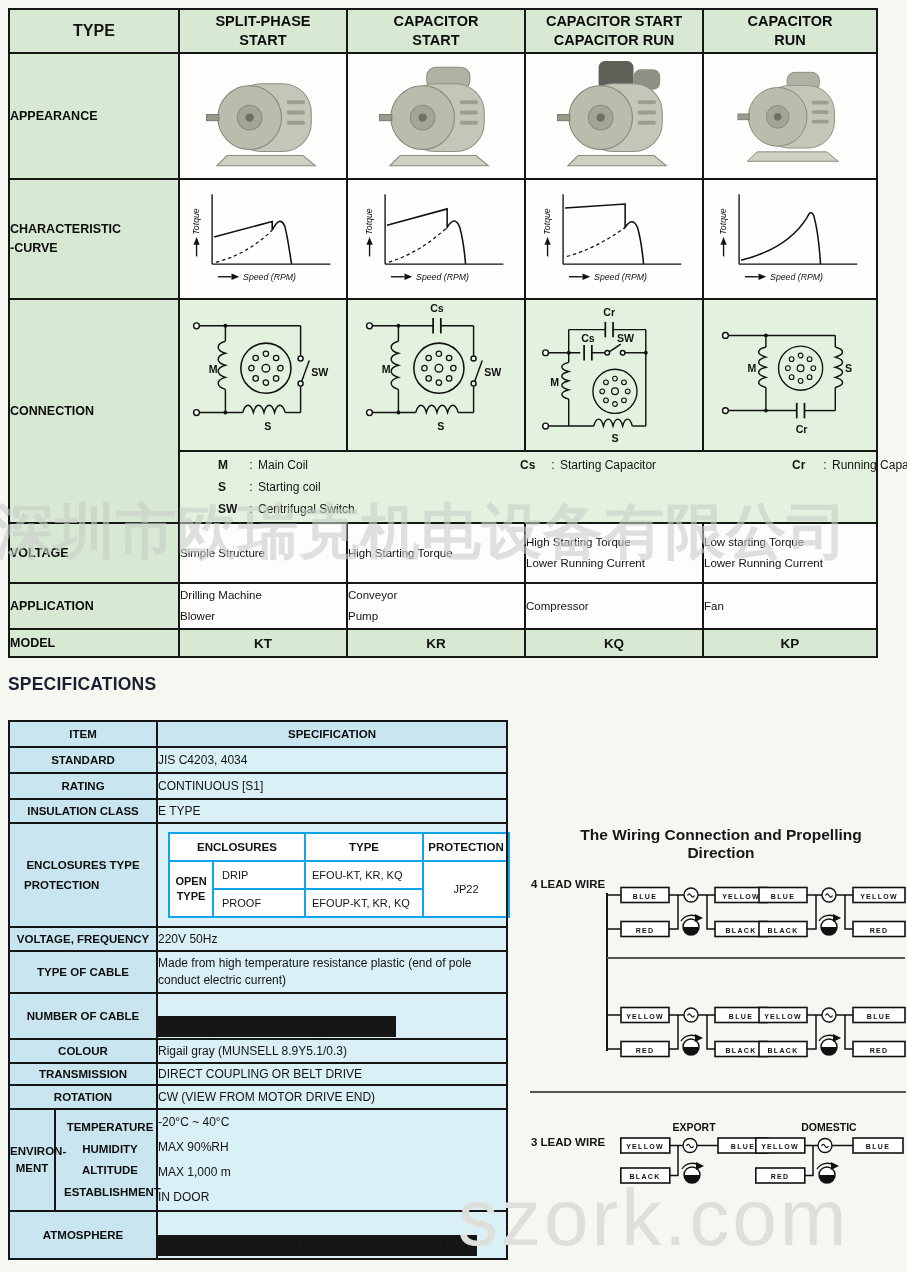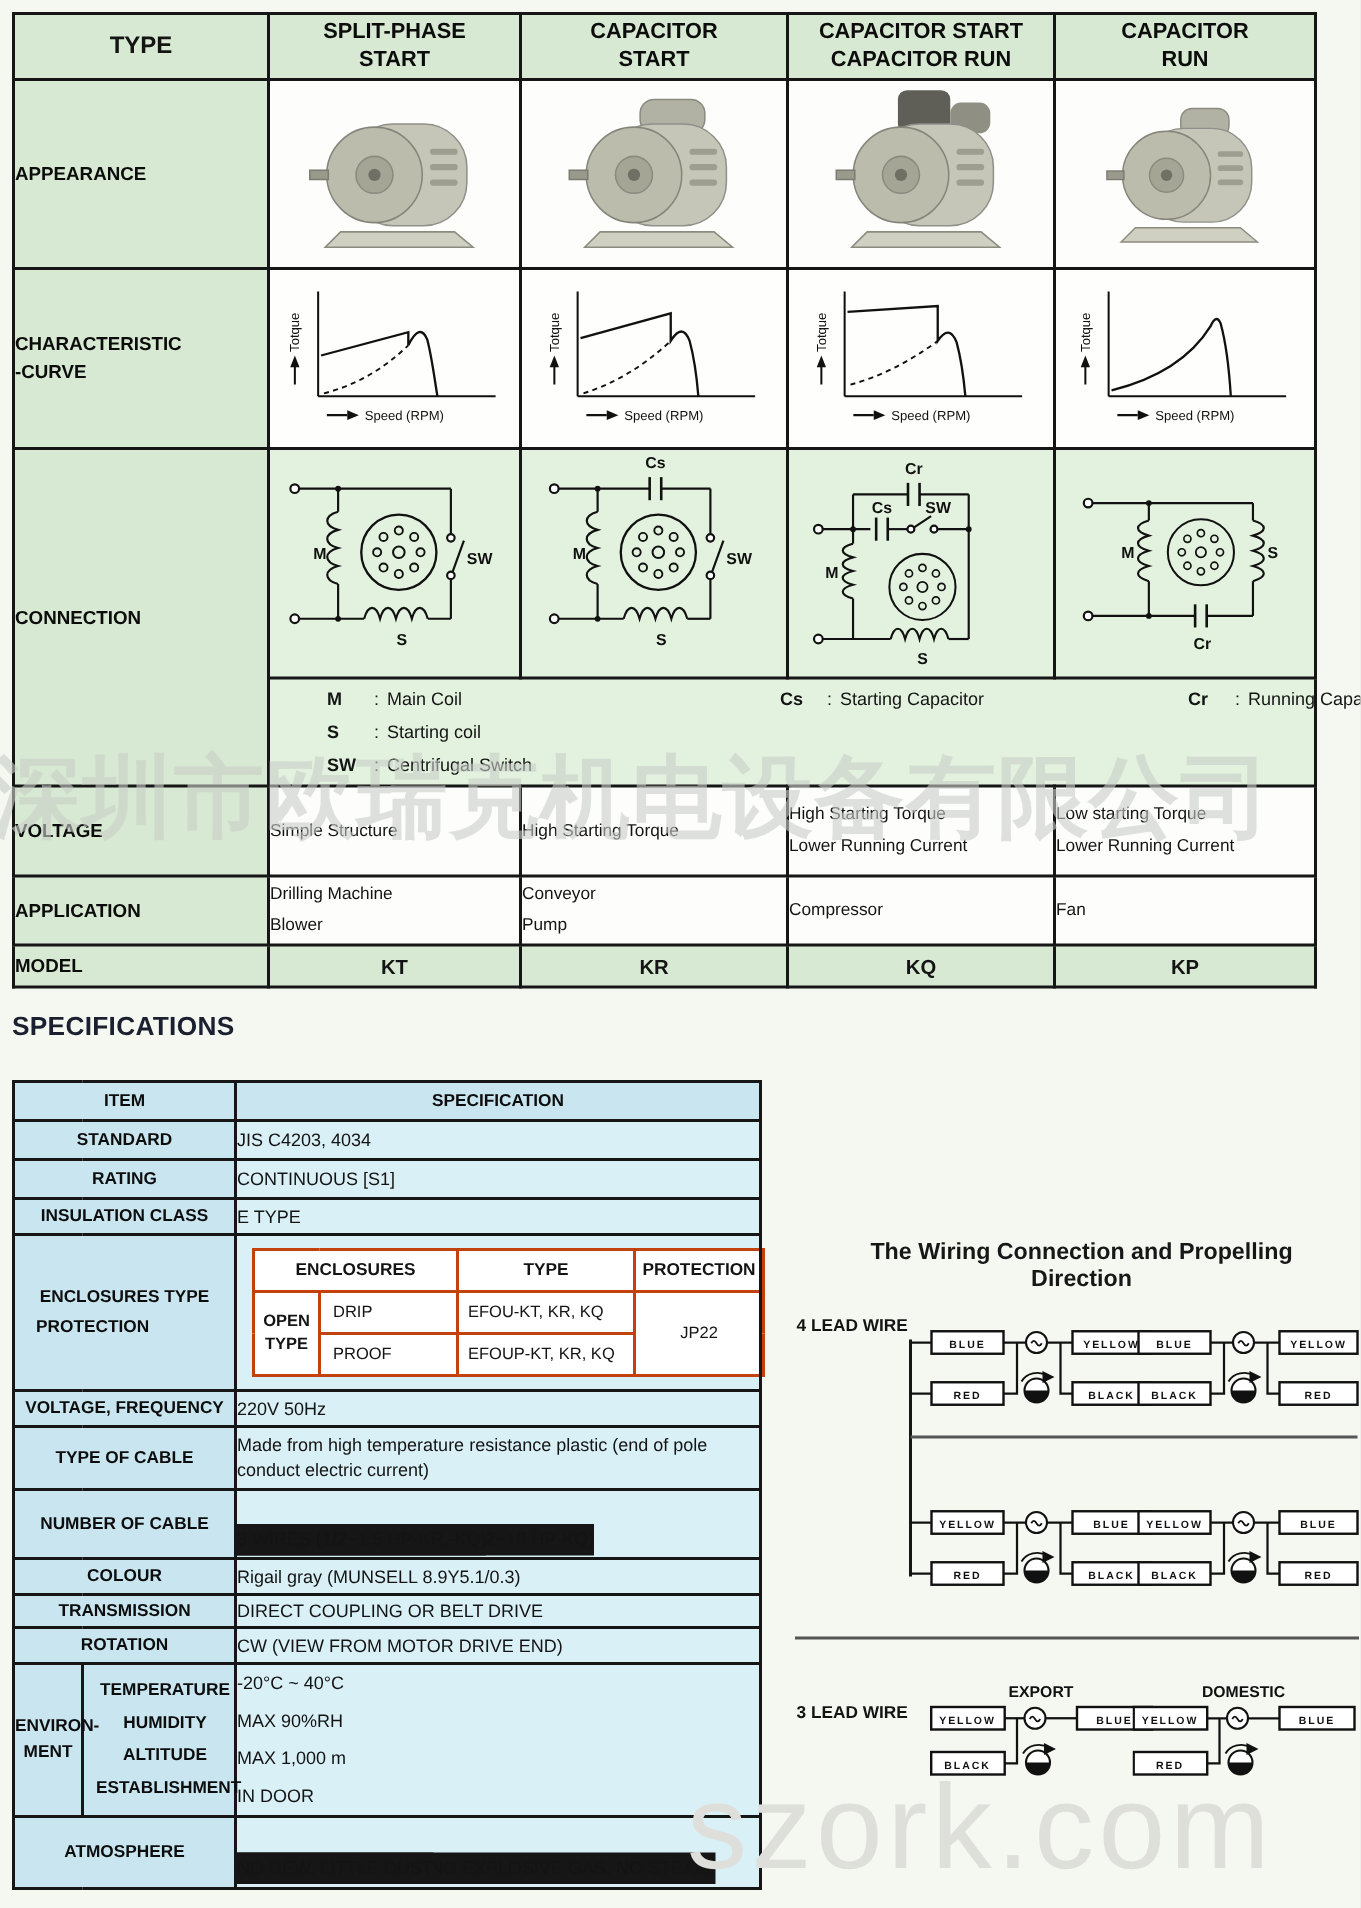--- a/index.html
+++ b/index.html
@@ -9,42 +9,42 @@
   
   .type-table{position:absolute;left:8px;top:8px;width:868px;background:#fff;}
   .type-table td,.type-table th{border:2.4px solid #161616;padding:0;vertical-align:middle;}
   .gcell{background:#d7e9d2;}
   .glight{background:#e3f2de;}
   .hcell{font-weight:bold;font-size:14.5px;line-height:19px;text-align:center;color:#0c0c0c;}
   .type-h{font-size:16px;font-weight:bold;text-align:center;}
   .rowlbl{font-weight:bold;font-size:12.5px;padding-left:13px;text-align:left;color:#0c0c0c;}
   .rowlbl div{line-height:19px;}
   .photocell{background:#fdfdfb;text-align:center;}
-  .curvecell{background:#fefefc;text-align:center;}
+  .curvecell{background:#fefefc;text-align:center;font-style:italic;}
   .conncell{background:#e3f2de;text-align:center;}
   .featcell,.appcell{background:#fdfdfb;font-size:11.5px;padding:7px 0 0 13px;vertical-align:top;}
   .featcell div,.appcell div{line-height:21px;}
   .modelcell{background:#d7e9d2;font-weight:bold;font-size:13.5px;text-align:center;}
   .legendwrap{position:relative;height:70px;font-size:12px;}
   .lgline{position:absolute;white-space:nowrap;}
   .lgsym{display:inline-block;min-width:26px;font-weight:600;}
   .lgcolon{display:inline-block;width:14px;text-align:center;}
   svg text{font-family:"Liberation Sans", sans-serif;}
   .clab{font-size:11px;font-weight:bold;fill:#111;}
   .axlab{font-size:9px;fill:#111;}
   
   .spec-head{position:absolute;left:8px;top:674px;font-size:17.5px;font-weight:bold;
              letter-spacing:.2px;color:#1a2030;}
   .spec-table{position:absolute;left:8px;top:720px;width:500px;}
   .spec-table td{border:2.2px solid #161616;padding:0;vertical-align:middle;}
   .slbl{background:#c9e6f0;font-weight:bold;font-size:11.5px;text-align:center;color:#0d0d0d;}
   .sval{background:#d9f0f6;font-size:12px;padding-left:12px;text-align:left;}
   .sval .vline{line-height:21px;}
   .enc{margin:8px 10px;width:340px;background:#fff;}
-  .enc td{border:2px solid #c2410c;font-size:11px;text-align:center;height:26px;background:#fff;}
+  .enc td{border:2px solid #0ea5e9;font-size:11px;text-align:center;height:26px;background:#fff;}
   .enc .enchead{font-weight:bold;font-size:11.5px;}
   .enc .opencell div{line-height:15px;font-weight:600;}
   .envl div{line-height:17px;}
   .subl{text-align:center;padding-left:8px !important;margin-left:31px;}
   .subl div{line-height:21.5px;}
   .envvals div{line-height:25px;}
   
   .wire-title{position:absolute;left:545px;top:802px;width:352px;text-align:center;
               font-size:15.5px;font-weight:bold;color:#171717;margin-top:24px;}
   .wsub{position:absolute;width:300px;text-align:center;font-size:15px;font-weight:bold;}

